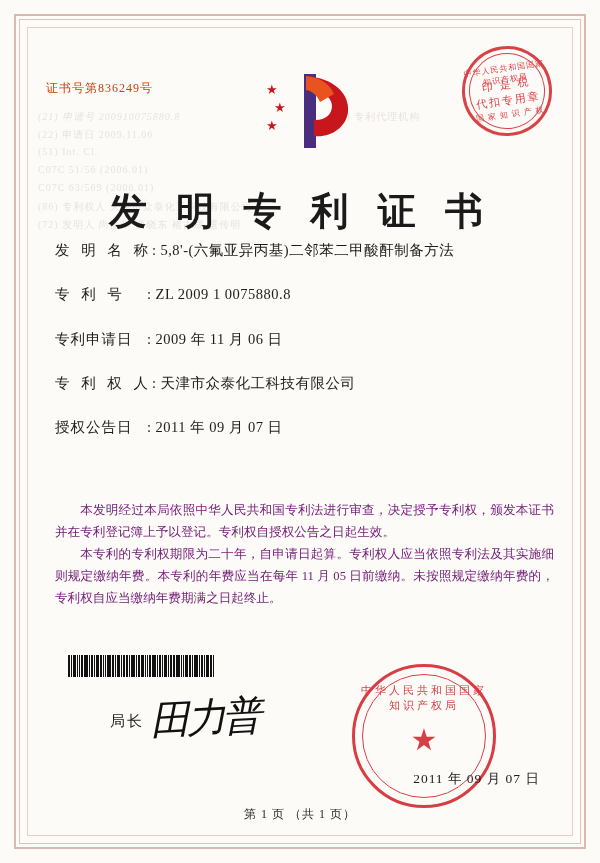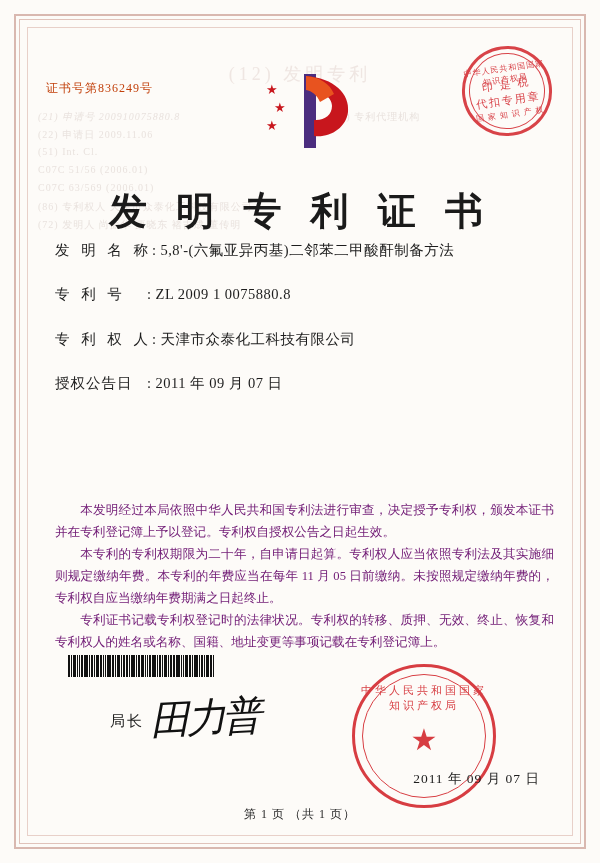--- a/index.html
+++ b/index.html
@@ -252,21 +252,20 @@
 </style>
 </head>
 <body>
 
 <div class="page">
 
   <div class="frame-outer"></div>
   <div class="frame-mid"></div>
   <div class="frame-inner"></div>
 
-  <div class="ghost-title">(12) 发明专利</div>
   <div class="ghost" style="left:38px; top:110px;font-style:italic;">(21) 申请号 200910075880.8</div>
   <div class="ghost" style="left:38px; top:128px;">(22) 申请日 2009.11.06</div>
   <div class="ghost" style="left:38px; top:146px;">(51) Int. Cl.</div>
   <div class="ghost" style="left:38px; top:164px;">C07C 51/56 (2006.01)</div>
   <div class="ghost" style="left:38px; top:182px;">C07C 63/569 (2006.01)</div>
   <div class="ghost" style="left:38px; top:200px;">(86) 专利权人 天津市众泰化工科技有限公司</div>
   <div class="ghost" style="left:38px; top:218px;">(72) 发明人 尚振华 栗晓东 褚吉成 董传明</div>
   <div class="ghost" style="left:330px; top:110px;">(74) 专利代理机构</div>
 
   <div class="cert-no">证书号第836249号</div>
@@ -295,31 +294,33 @@
   <div class="doc-title">发 明 专 利 证 书</div>
 
   <div class="fields">
     <div class="field-row">
       <span class="field-label">发 明 名 称</span><span class="field-colon">:</span><span class="field-value">5,8'-(六氟亚异丙基)二邻苯二甲酸酐制备方法</span>
     </div>
     <div class="field-row">
       <span class="field-label">专 利 号</span><span class="field-colon">:</span><span class="field-value">ZL 2009 1 0075880.8</span>
     </div>
     <div class="field-row">
+      <span class="field-label tight">专利申请日</span><span class="field-colon">:</span><span class="field-value">2009 年 11 月 06 日</span>
+    </div>
+    <div class="field-row">
       <span class="field-label">专 利 权 人</span><span class="field-colon">:</span><span class="field-value">天津市众泰化工科技有限公司</span>
     </div>
     <div class="field-row">
       <span class="field-label tight">授权公告日</span><span class="field-colon">:</span><span class="field-value">2011 年 09 月 07 日</span>
     </div>
   </div>
 
   <div class="body-text">
     <p>本发明经过本局依照中华人民共和国专利法进行审查，决定授予专利权，颁发本证书并在专利登记簿上予以登记。专利权自授权公告之日起生效。</p>
     <p>本专利的专利权期限为二十年，自申请日起算。专利权人应当依照专利法及其实施细则规定缴纳年费。本专利的年费应当在每年 11 月 05 日前缴纳。未按照规定缴纳年费的，专利权自应当缴纳年费期满之日起终止。</p>
-    <p>专利证书记载专利权登记时的法律状况。专利权的转移、质押、无效、终止、恢复和专利权人的姓名或名称、国籍、地址变更等事项记载在专利登记簿上。</p>
   </div>
 
   <div class="barcode">
     <span style="width:2px"></span><span style="width:1px"></span><span style="width:3px"></span><span style="width:1px"></span><span style="width:1px"></span><span style="width:2px"></span><span style="width:4px"></span><span style="width:1px"></span><span style="width:2px"></span><span style="width:1px"></span><span style="width:3px"></span><span style="width:2px"></span><span style="width:1px"></span><span style="width:1px"></span><span style="width:4px"></span><span style="width:2px"></span><span style="width:1px"></span><span style="width:3px"></span><span style="width:1px"></span><span style="width:2px"></span><span style="width:2px"></span><span style="width:1px"></span><span style="width:4px"></span><span style="width:1px"></span><span style="width:2px"></span><span style="width:3px"></span><span style="width:1px"></span><span style="width:1px"></span><span style="width:2px"></span><span style="width:4px"></span><span style="width:1px"></span><span style="width:2px"></span><span style="width:1px"></span><span style="width:3px"></span><span style="width:1px"></span><span style="width:2px"></span><span style="width:2px"></span><span style="width:4px"></span><span style="width:1px"></span><span style="width:1px"></span><span style="width:3px"></span><span style="width:2px"></span><span style="width:1px"></span><span style="width:4px"></span><span style="width:1px"></span><span style="width:2px"></span><span style="width:1px"></span><span style="width:3px"></span><span style="width:2px"></span><span style="width:1px"></span>
   </div>
 
   <div class="sig-label">局长</div>
   <div class="signature">田力普</div>
 
   <div class="seal-main">

